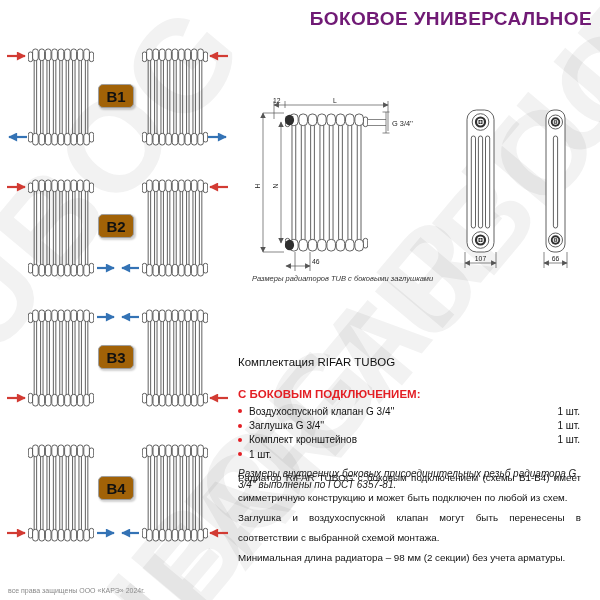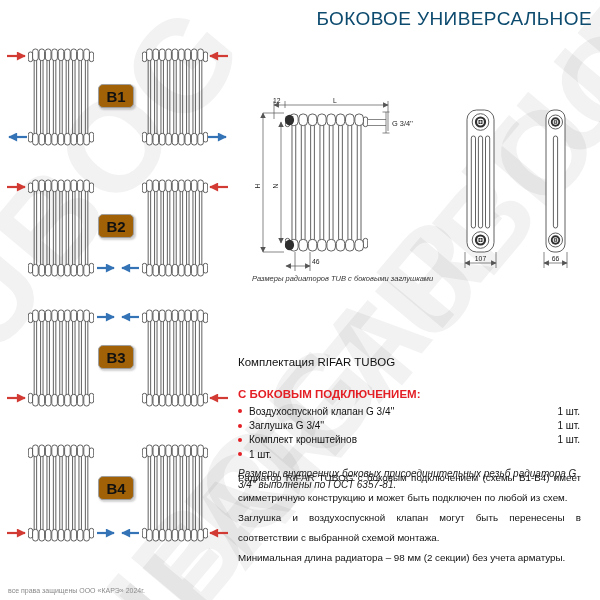--- a/index.html
+++ b/index.html
@@ -7,21 +7,21 @@
   body{position:relative;overflow:hidden;background:#fff;
        font-family:"Liberation Sans",sans-serif;color:#1a1a1a}
 
   
   .wm{position:absolute;white-space:nowrap;font-weight:bold;
       color:rgba(15,15,15,0.055);z-index:0;letter-spacing:3px;
       transform:translate(-50%,-50%) rotate(-50deg);pointer-events:none}
 
   
   .title{position:absolute;top:9px;right:8px;text-align:right;z-index:2;
-         font-size:19px;font-weight:normal;line-height:19px;letter-spacing:.4px;color:#0c4a6e}
+         font-size:19px;font-weight:bold;line-height:19px;letter-spacing:.4px;color:#701a75}
 
   
   .scheme-row{position:absolute;left:0;width:235px;height:105px;z-index:1}
   .arr-r{stroke:#d23b33;stroke-width:2.2;marker-end:url(#ahr)}
   .arr-b{stroke:#3473b5;stroke-width:2.2;marker-end:url(#ahb)}
   .blabel{position:absolute;left:98px;width:36px;height:24px;z-index:2;
           border:1px solid #9f9f9f;border-radius:5px;background:#a16207;
           box-shadow:1.5px 1.5px 2px rgba(0,0,0,.18);
           display:flex;align-items:center;justify-content:center;
           font-weight:bold;font-size:15px;color:#111}

